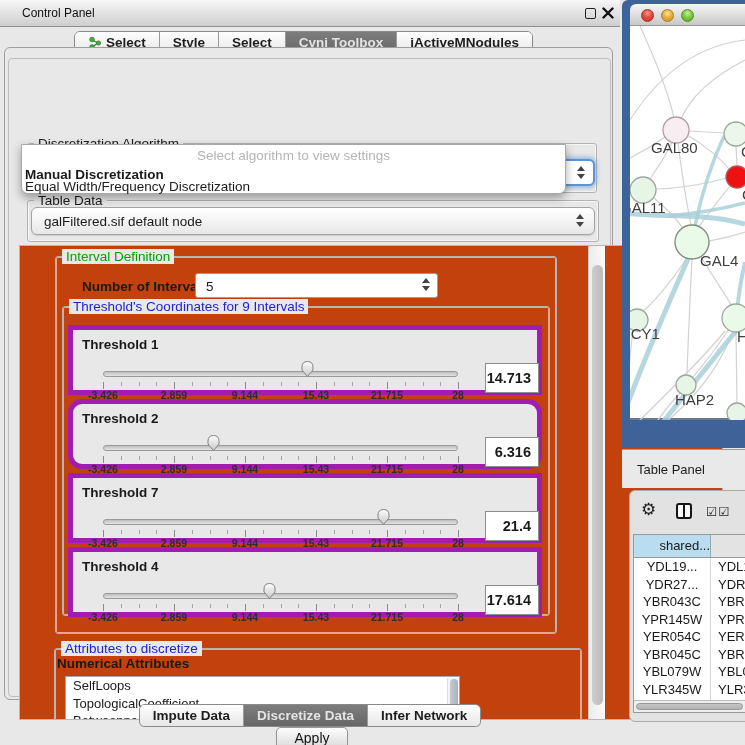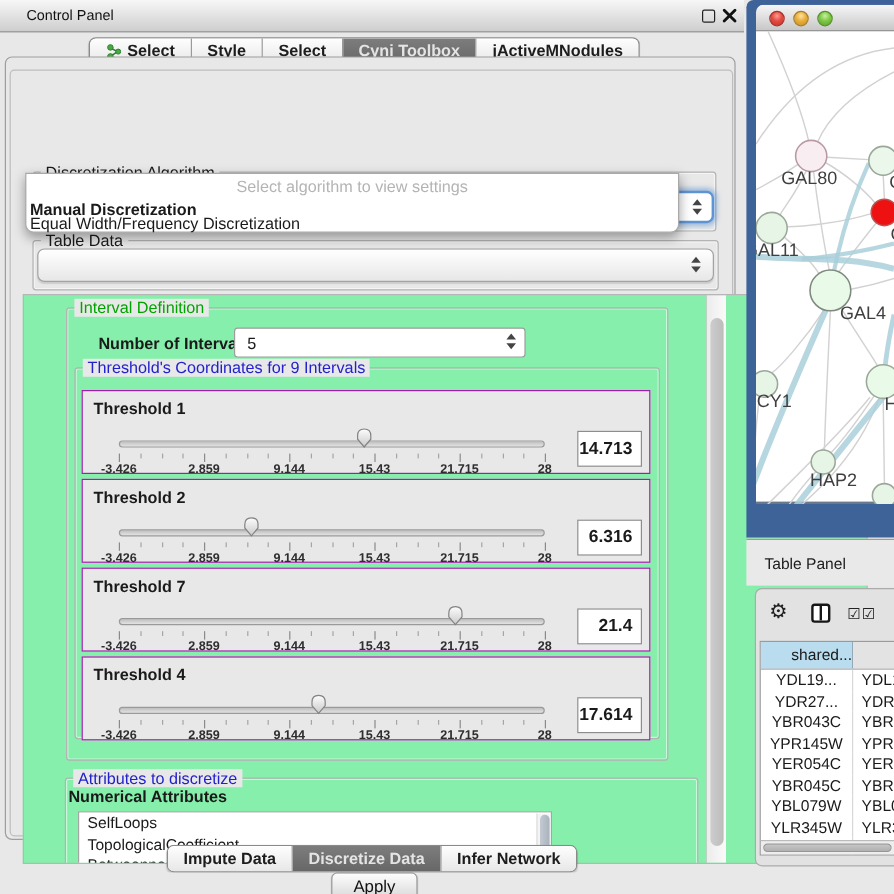--- a/index.html
+++ b/index.html
@@ -59,33 +59,33 @@
   #tabledata-combo { left:22px; top:148px; width:564px; height:28px; }
   #tabledata-combo .combo-text { left:12px; top:6px; font-size:13.5px; }
   #tabledata-combo .combo-arrows { right:9px; top:6px; }
   .combo-arrows { position:absolute; width:9px; }
   .combo-arrows .up { width:0; height:0; border-left:4.5px solid transparent;
     border-right:4.5px solid transparent; border-bottom:5.5px solid #444; margin-bottom:3px; }
   .combo-arrows .dn { width:0; height:0; border-left:4.5px solid transparent;
     border-right:4.5px solid transparent; border-top:5.5px solid #444; }
 
   #viewport { left:10px; top:186px; width:704px; height:475px;
-    border:1px solid #b6b6b6; overflow:hidden; background:#86efac;padding-left:48px; }
+    border:1px solid #b6b6b6; overflow:hidden; background:#c2410c;padding-left:48px; }
 
   #grp-interval { left:35px; top:10px; width:502px; height:378px; }
   #niw-label { left:62px; top:33px; font-size:13.5px; font-weight:bold; }
   #niw-combo { left:175px; top:27px; width:243px; height:25px; background:#fff;
     border:1px solid #9d9d9d; border-radius:3px; }
   #niw-combo .combo-text { left:10px; top:5px; font-size:13.5px; }
   #niw-combo .combo-arrows { right:6px; top:4px; }
 
   #grp-thresholds { left:42px; top:60px; width:488px; height:310px; }
 
   .th-panel { position:absolute; left:48px; width:474px; height:70px;
-    border:1px solid #a21caf; background:#e8e8e8; }
+    border:5px solid #a21caf; background:#e8e8e8; }
   .th-label { position:absolute; left:9px; top:7px; font-size:13.5px; font-weight:bold; }
   .th-track { position:absolute; left:30px; top:41px; width:355px; height:6px;
     background:linear-gradient(#bfbfbf,#e3e3e3); border:1px solid #9a9a9a; border-radius:3px; }
   .th-thumb { position:absolute; top:30px; width:15px; height:18px; z-index:2; }
   .tick { position:absolute; width:1px; background:#8a8a8a; }
   .tick.major { top:52px; height:7px; }
   .tick.minor { top:52px; height:4px; background:#a5a5a5; }
   .tick-label { position:absolute; top:59px; width:50px; text-align:center;
     font-size:10.5px; font-weight:bold; color:#2e2e2e; }
   .th-value { position:absolute; left:412px; top:33px; width:54px; height:30px;
@@ -207,20 +207,21 @@
   <div class="abs" id="popup">
     <div class="abs" id="popup-hint">Select algorithm to view settings</div>
     <div class="abs popup-item" id="popup-item-0">Manual Discretization</div>
     <div class="abs popup-item" id="popup-item-1">Equal Width/Frequency Discretization</div>
   </div>
 
   <div class="abs group" id="grp-tabledata">
     <span class="group-title">Table Data</span>
   </div>
   <div class="abs mac-combo" id="tabledata-combo">
+    <div class="abs combo-text">galFiltered.sif default node</div>
     <div class="combo-arrows">
         <div class="up"></div>
         <div class="dn"></div>
       </div>
   </div>
 
   <div class="abs" id="viewport">
     <div class="abs group" id="grp-interval">
       <span class="group-title gt-green">Interval Definition</span>
     </div>
@@ -270,21 +271,21 @@
               <defs>
                 <linearGradient id="g0" x1="0" y1="0" x2="0" y2="1">
                   <stop offset="0" stop-color="#fdfdfd"></stop>
                   <stop offset="1" stop-color="#c9c9c9"></stop>
                 </linearGradient>
               </defs>
               <path d="M2,7 Q2,1.5 7.5,1.5 Q13,1.5 13,7 L13,10 L7.5,16.5 L2,10 Z" fill="url(#g0)" stroke="#838383" stroke-width="1"></path>
             </svg></div>
           <div class="th-value">14.713</div>
         </div>
-        <div class="th-panel abs" style="top: 153px;">
+        <div class="th-panel abs" style="top: 153px; border-radius: 14px;">
           <div class="th-label">Threshold 2</div>
           <div class="th-track"></div>
           <div class="tick major" style="left: 30px;"></div>
           <div class="tick minor" style="left: 47.75px;"></div>
           <div class="tick minor" style="left: 65.5px;"></div>
           <div class="tick minor" style="left: 83.25px;"></div>
           <div class="tick major" style="left: 101px;"></div>
           <div class="tick minor" style="left: 118.75px;"></div>
           <div class="tick minor" style="left: 136.5px;"></div>
           <div class="tick minor" style="left: 154.25px;"></div>

